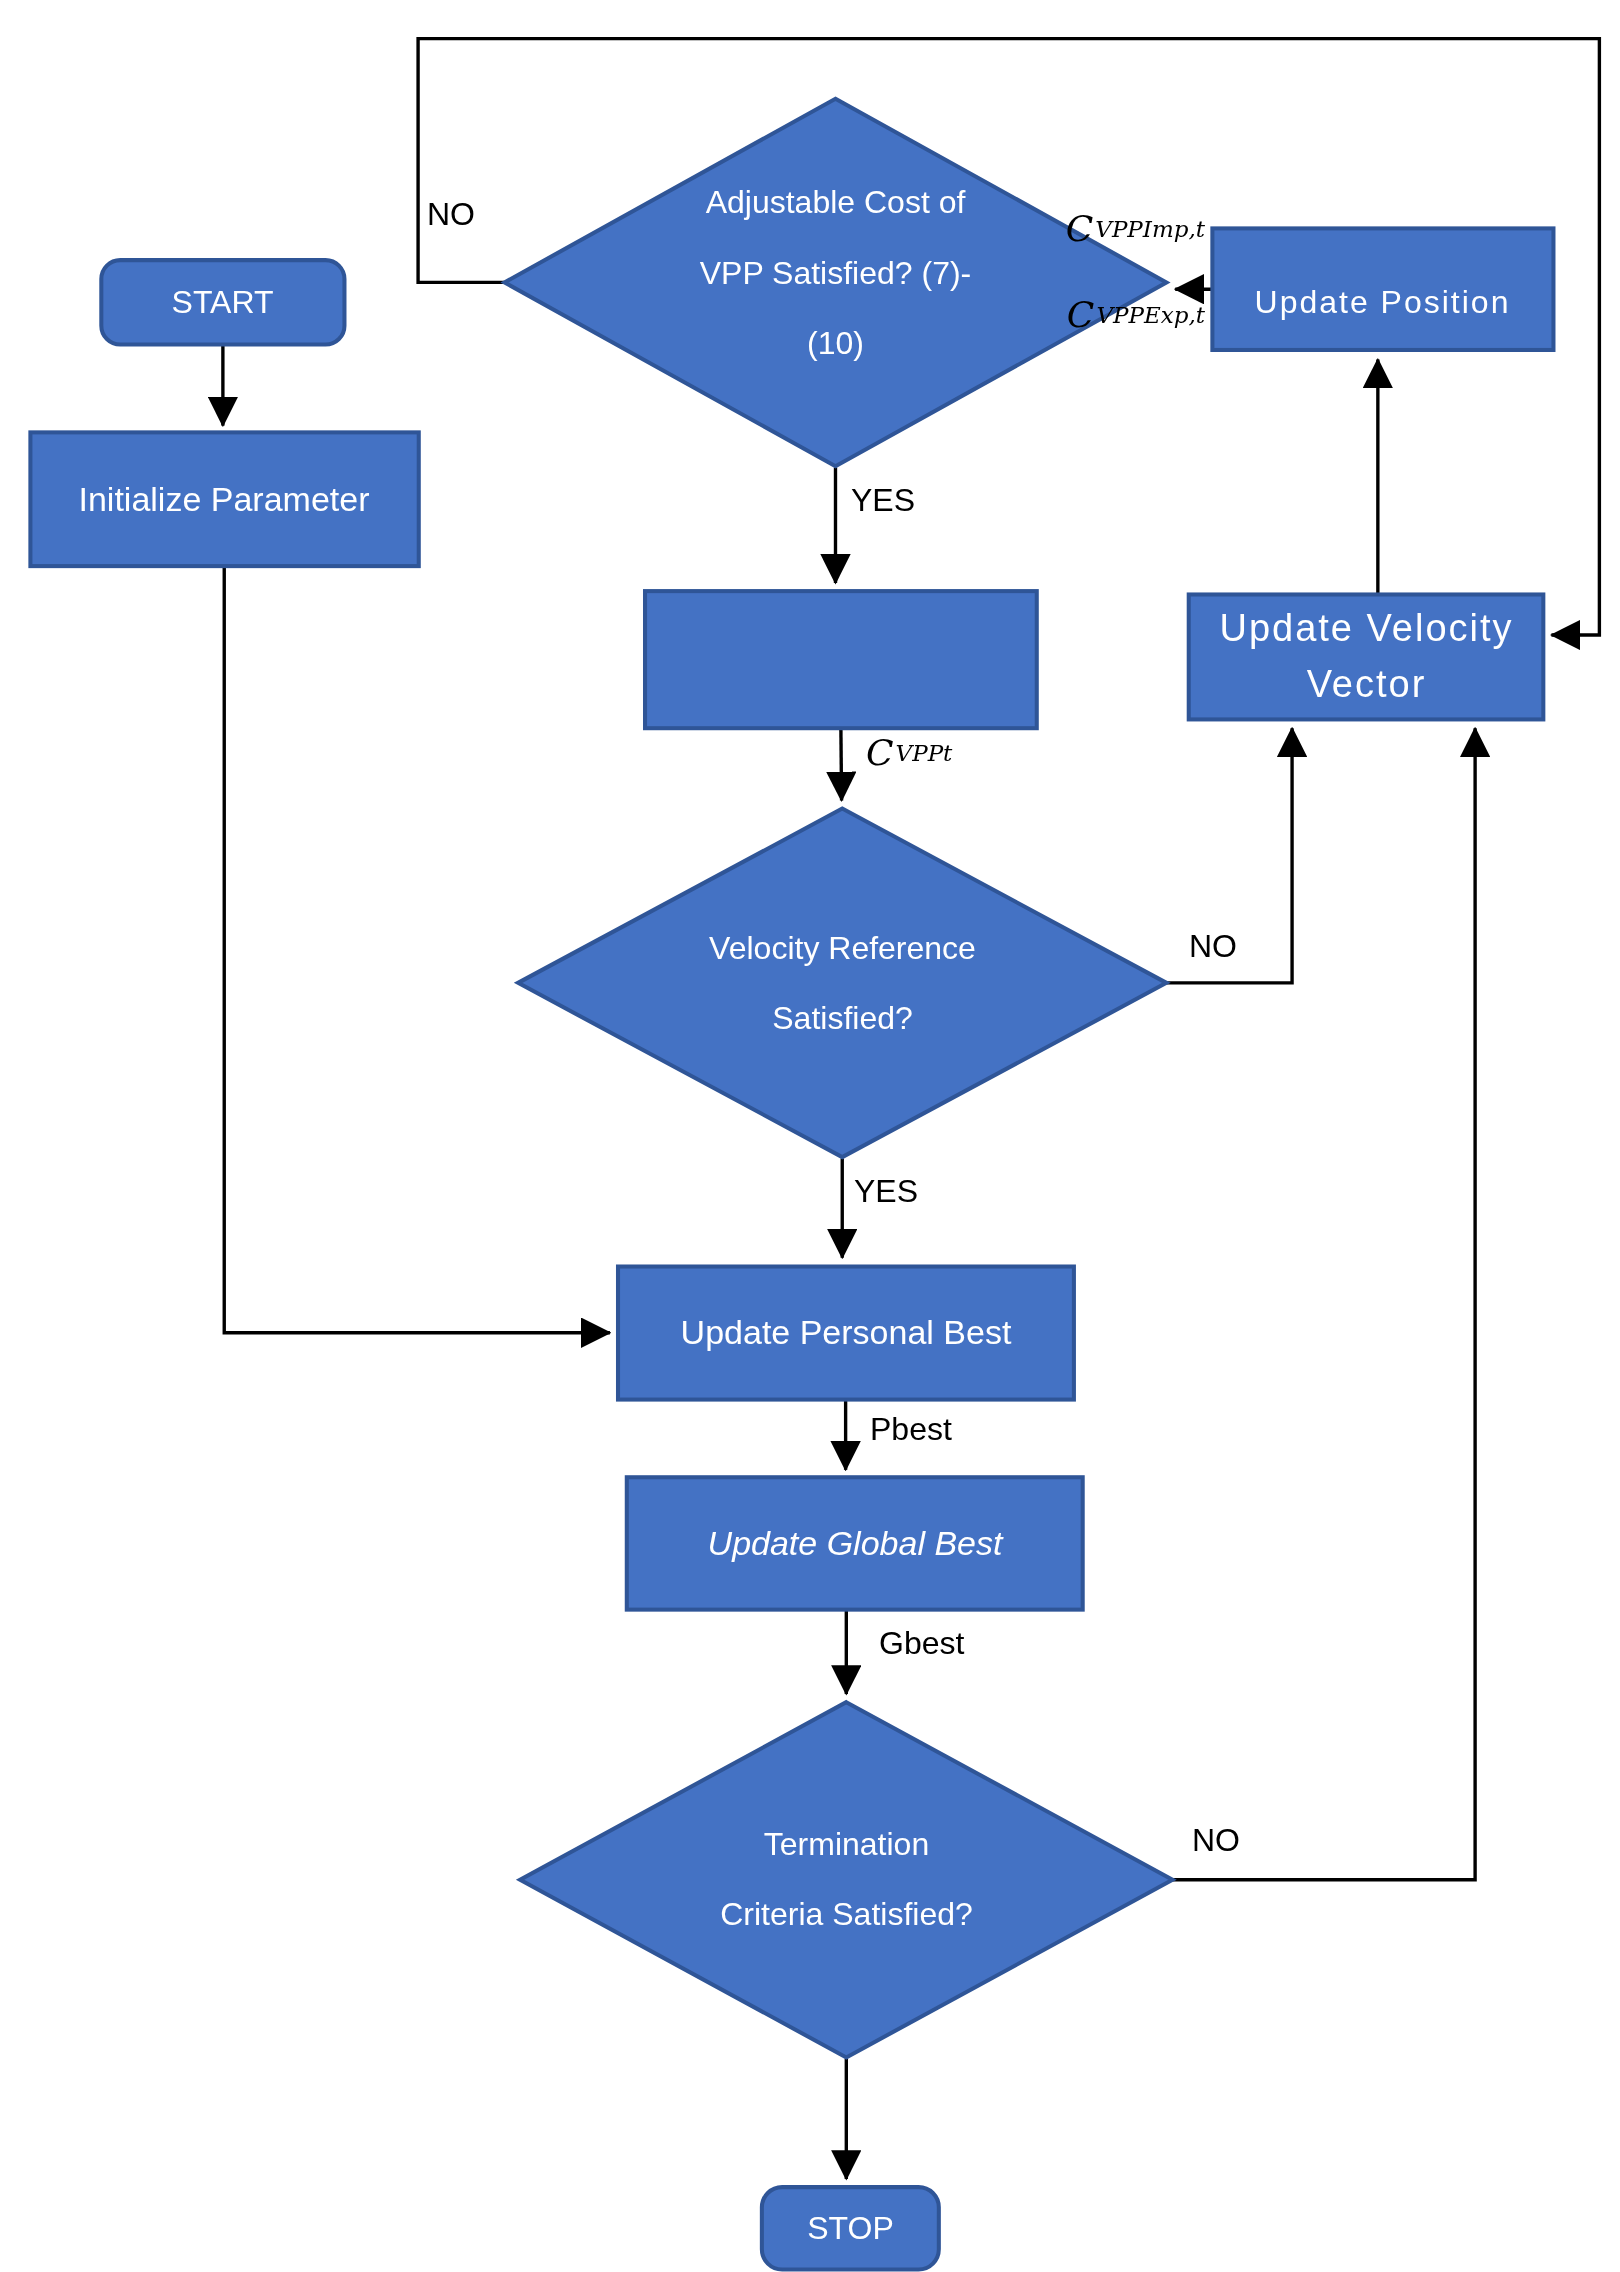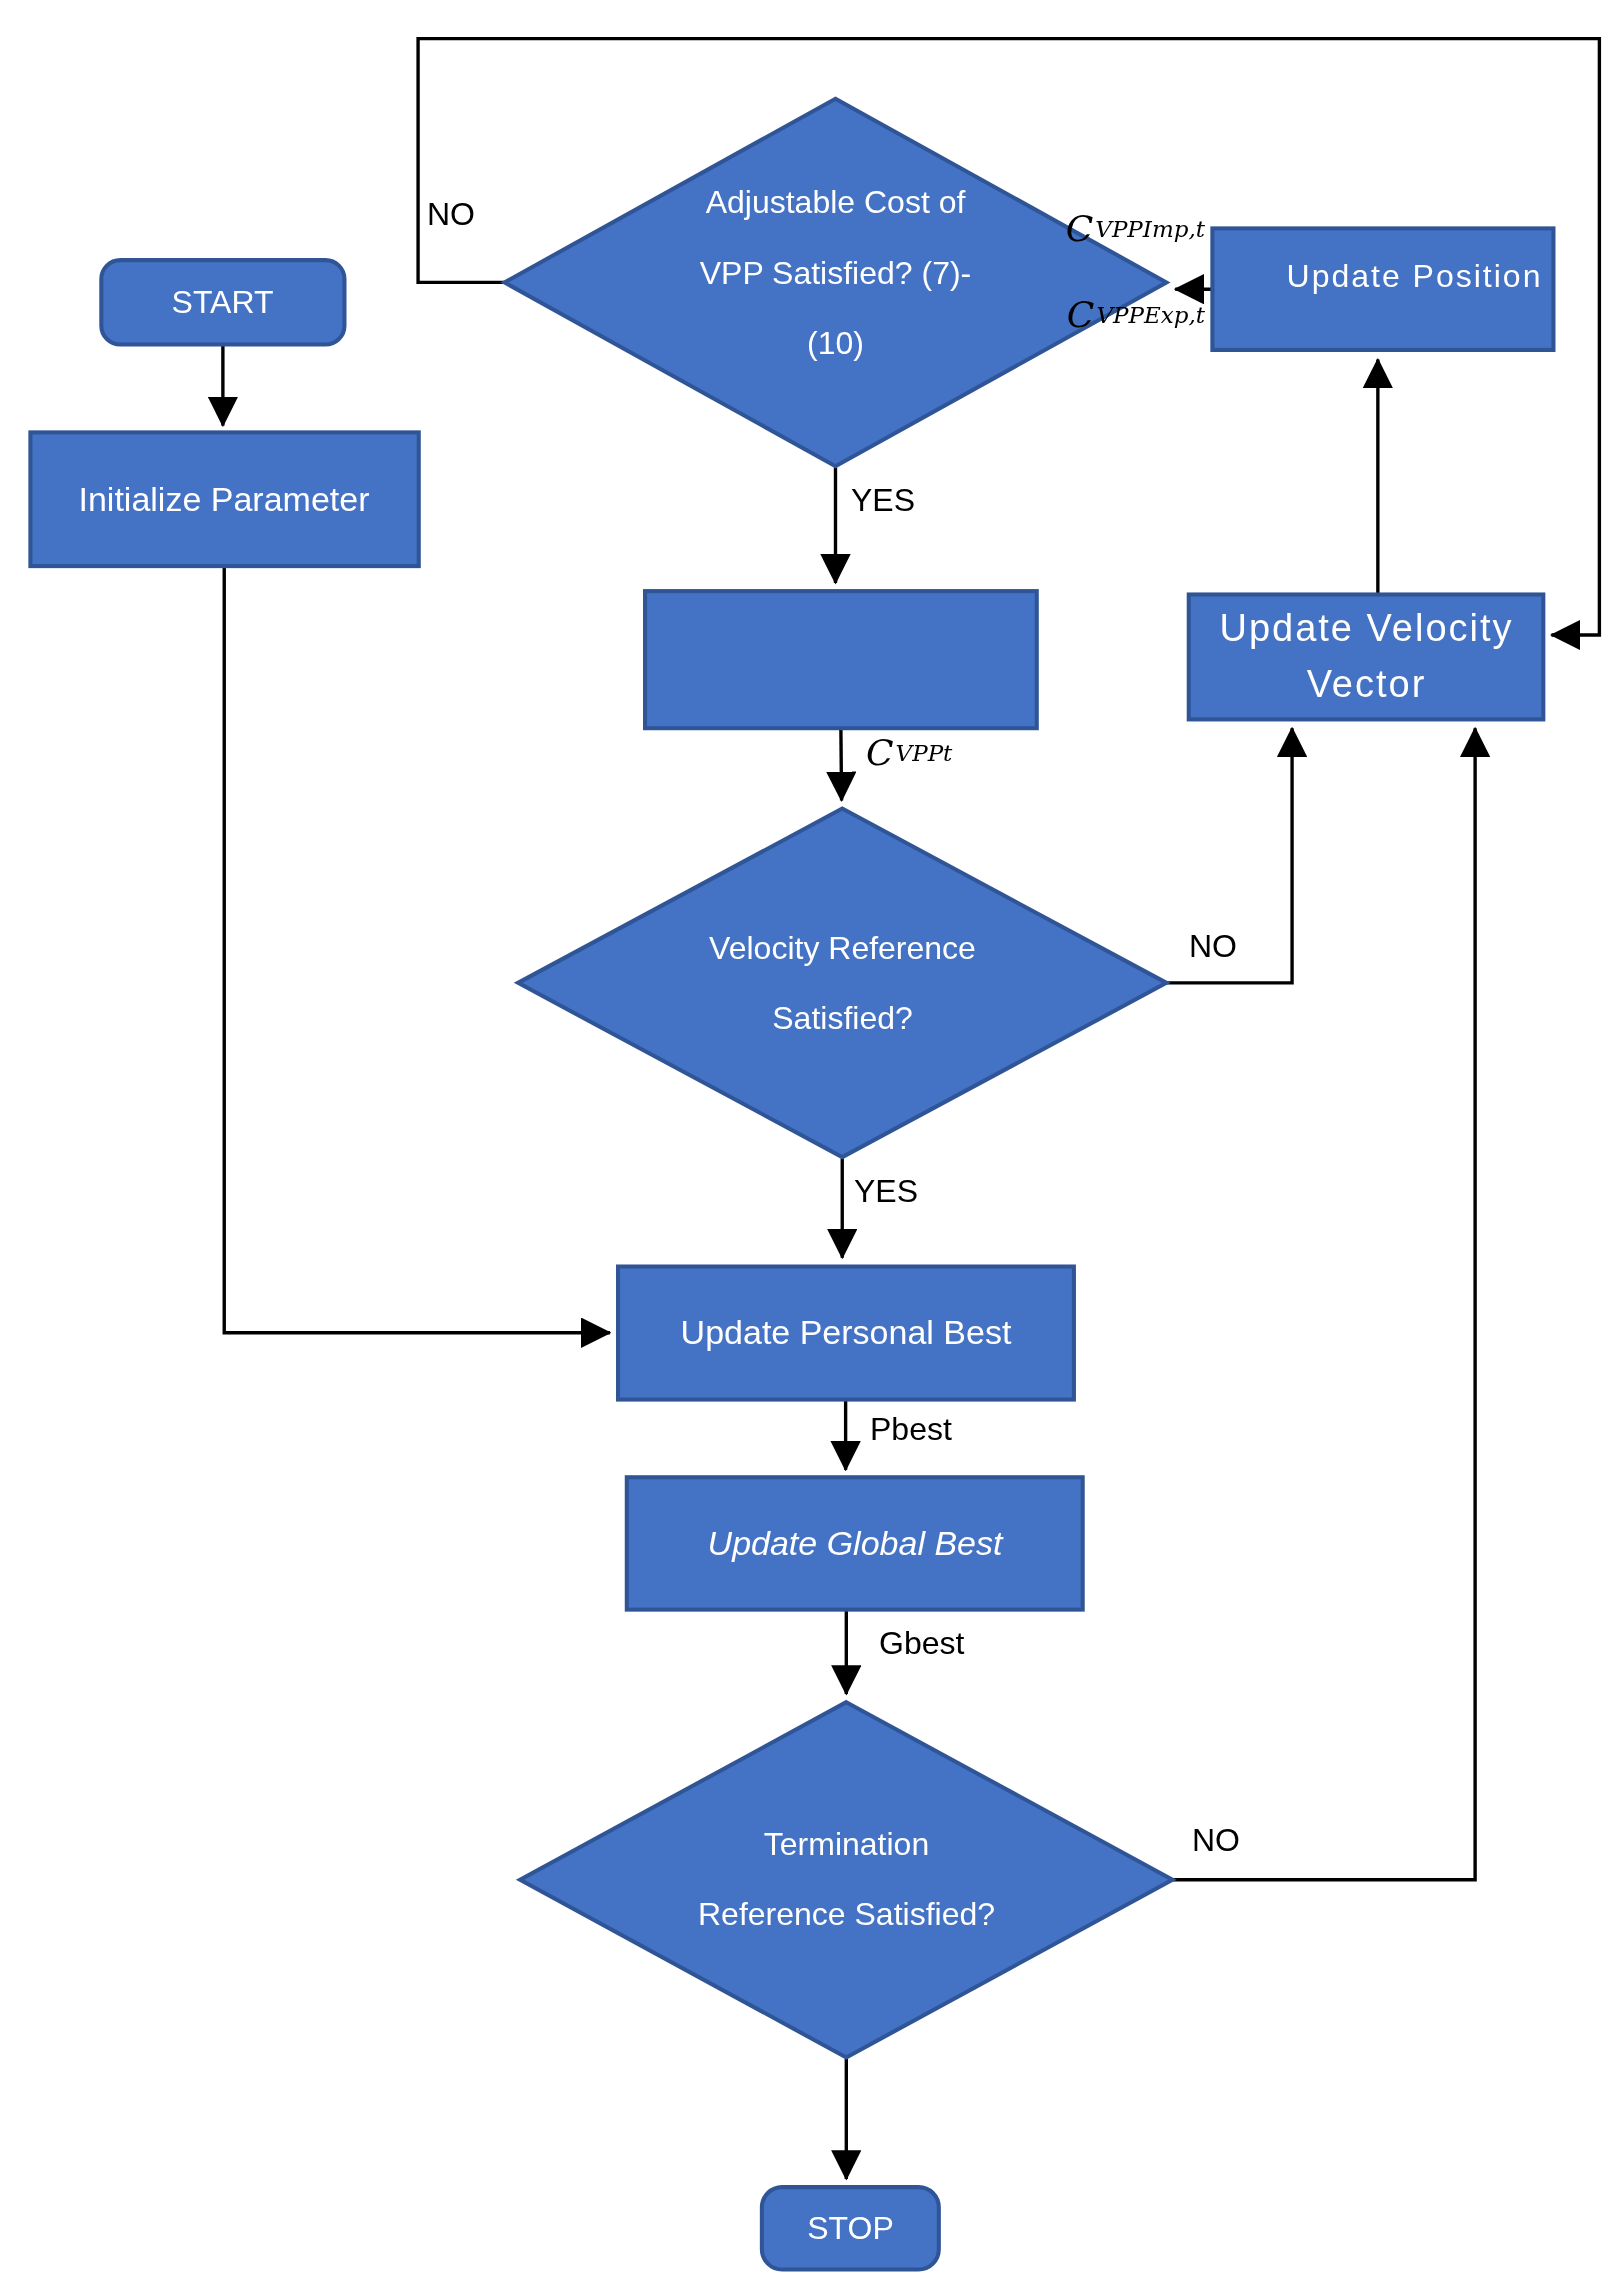--- a/index.html
+++ b/index.html
@@ -34,21 +34,21 @@
   }
   .math-right{justify-content:flex-end;}
   .math-stack{
     display:inline-flex;flex-direction:row;align-items:flex-start;
     font-size:23px;line-height:1.08;margin-left:2px;
   }
   
   #lbl-start{left:101px;top:260px;width:243px;height:84px;font-size:32px;}
   #lbl-init{left:30px;top:432px;width:388px;height:134px;font-size:34px;}
   #lbl-d1{left:572px;top:126px;width:527px;height:294px;font-size:32px;line-height:2.2;}
-  #lbl-updatepos{left:1212px;top:215px;width:341px;height:122px;font-size:32px;margin-left:32px;}
+  #lbl-updatepos{left:1212px;top:241px;width:341px;height:122px;font-size:32px;}
   #lbl-costflow{left:645px;top:591px;width:392px;height:137px;font-size:34px;}
   #lbl-uvv{left:1189px;top:594px;width:355px;height:125px;font-size:38px;line-height:1.45;}
   #lbl-d2{left:586px;top:848px;width:513px;height:270px;font-size:32px;line-height:2.2;}
   #lbl-upb{left:618px;top:1266px;width:456px;height:133px;font-size:34px;}
   #lbl-ugb{left:627px;top:1477px;width:456px;height:132px;font-size:34px;font-style:italic;}
   #lbl-d3{left:590px;top:1744px;width:513px;height:270px;font-size:32px;line-height:2.2;}
   #lbl-stop{left:762px;top:2187px;width:177px;height:82px;font-size:32px;}
   
   #elbl-no1{left:427px;top:197px;}
   #elbl-yes1{left:851px;top:483px;}
@@ -111,21 +111,21 @@
 VPP Satisfied? (7)-
 (10)</div>
   <div class="node-label spaced" id="lbl-updatepos">Update Position</div>
   <div class="node-label spaced" id="lbl-uvv">Update Velocity
 Vector</div>
   <div class="node-label" id="lbl-d2">Velocity Reference
 Satisfied?</div>
   <div class="node-label" id="lbl-upb">Update Personal Best</div>
   <div class="node-label" id="lbl-ugb">Update Global Best</div>
   <div class="node-label" id="lbl-d3">Termination
-Reference Satisfied?</div>
+Criteria Satisfied?</div>
   <div class="node-label" id="lbl-stop">STOP</div>
 
   <div class="edge-label" id="elbl-no1">NO</div>
   <div class="edge-label" id="elbl-yes1">YES</div>
   <div class="edge-label" id="elbl-no2">NO</div>
   <div class="edge-label" id="elbl-yes2">YES</div>
   <div class="edge-label" id="elbl-pbest">Pbest</div>
   <div class="edge-label" id="elbl-gbest">Gbest</div>
   <div class="edge-label" id="elbl-no3">NO</div>
 

